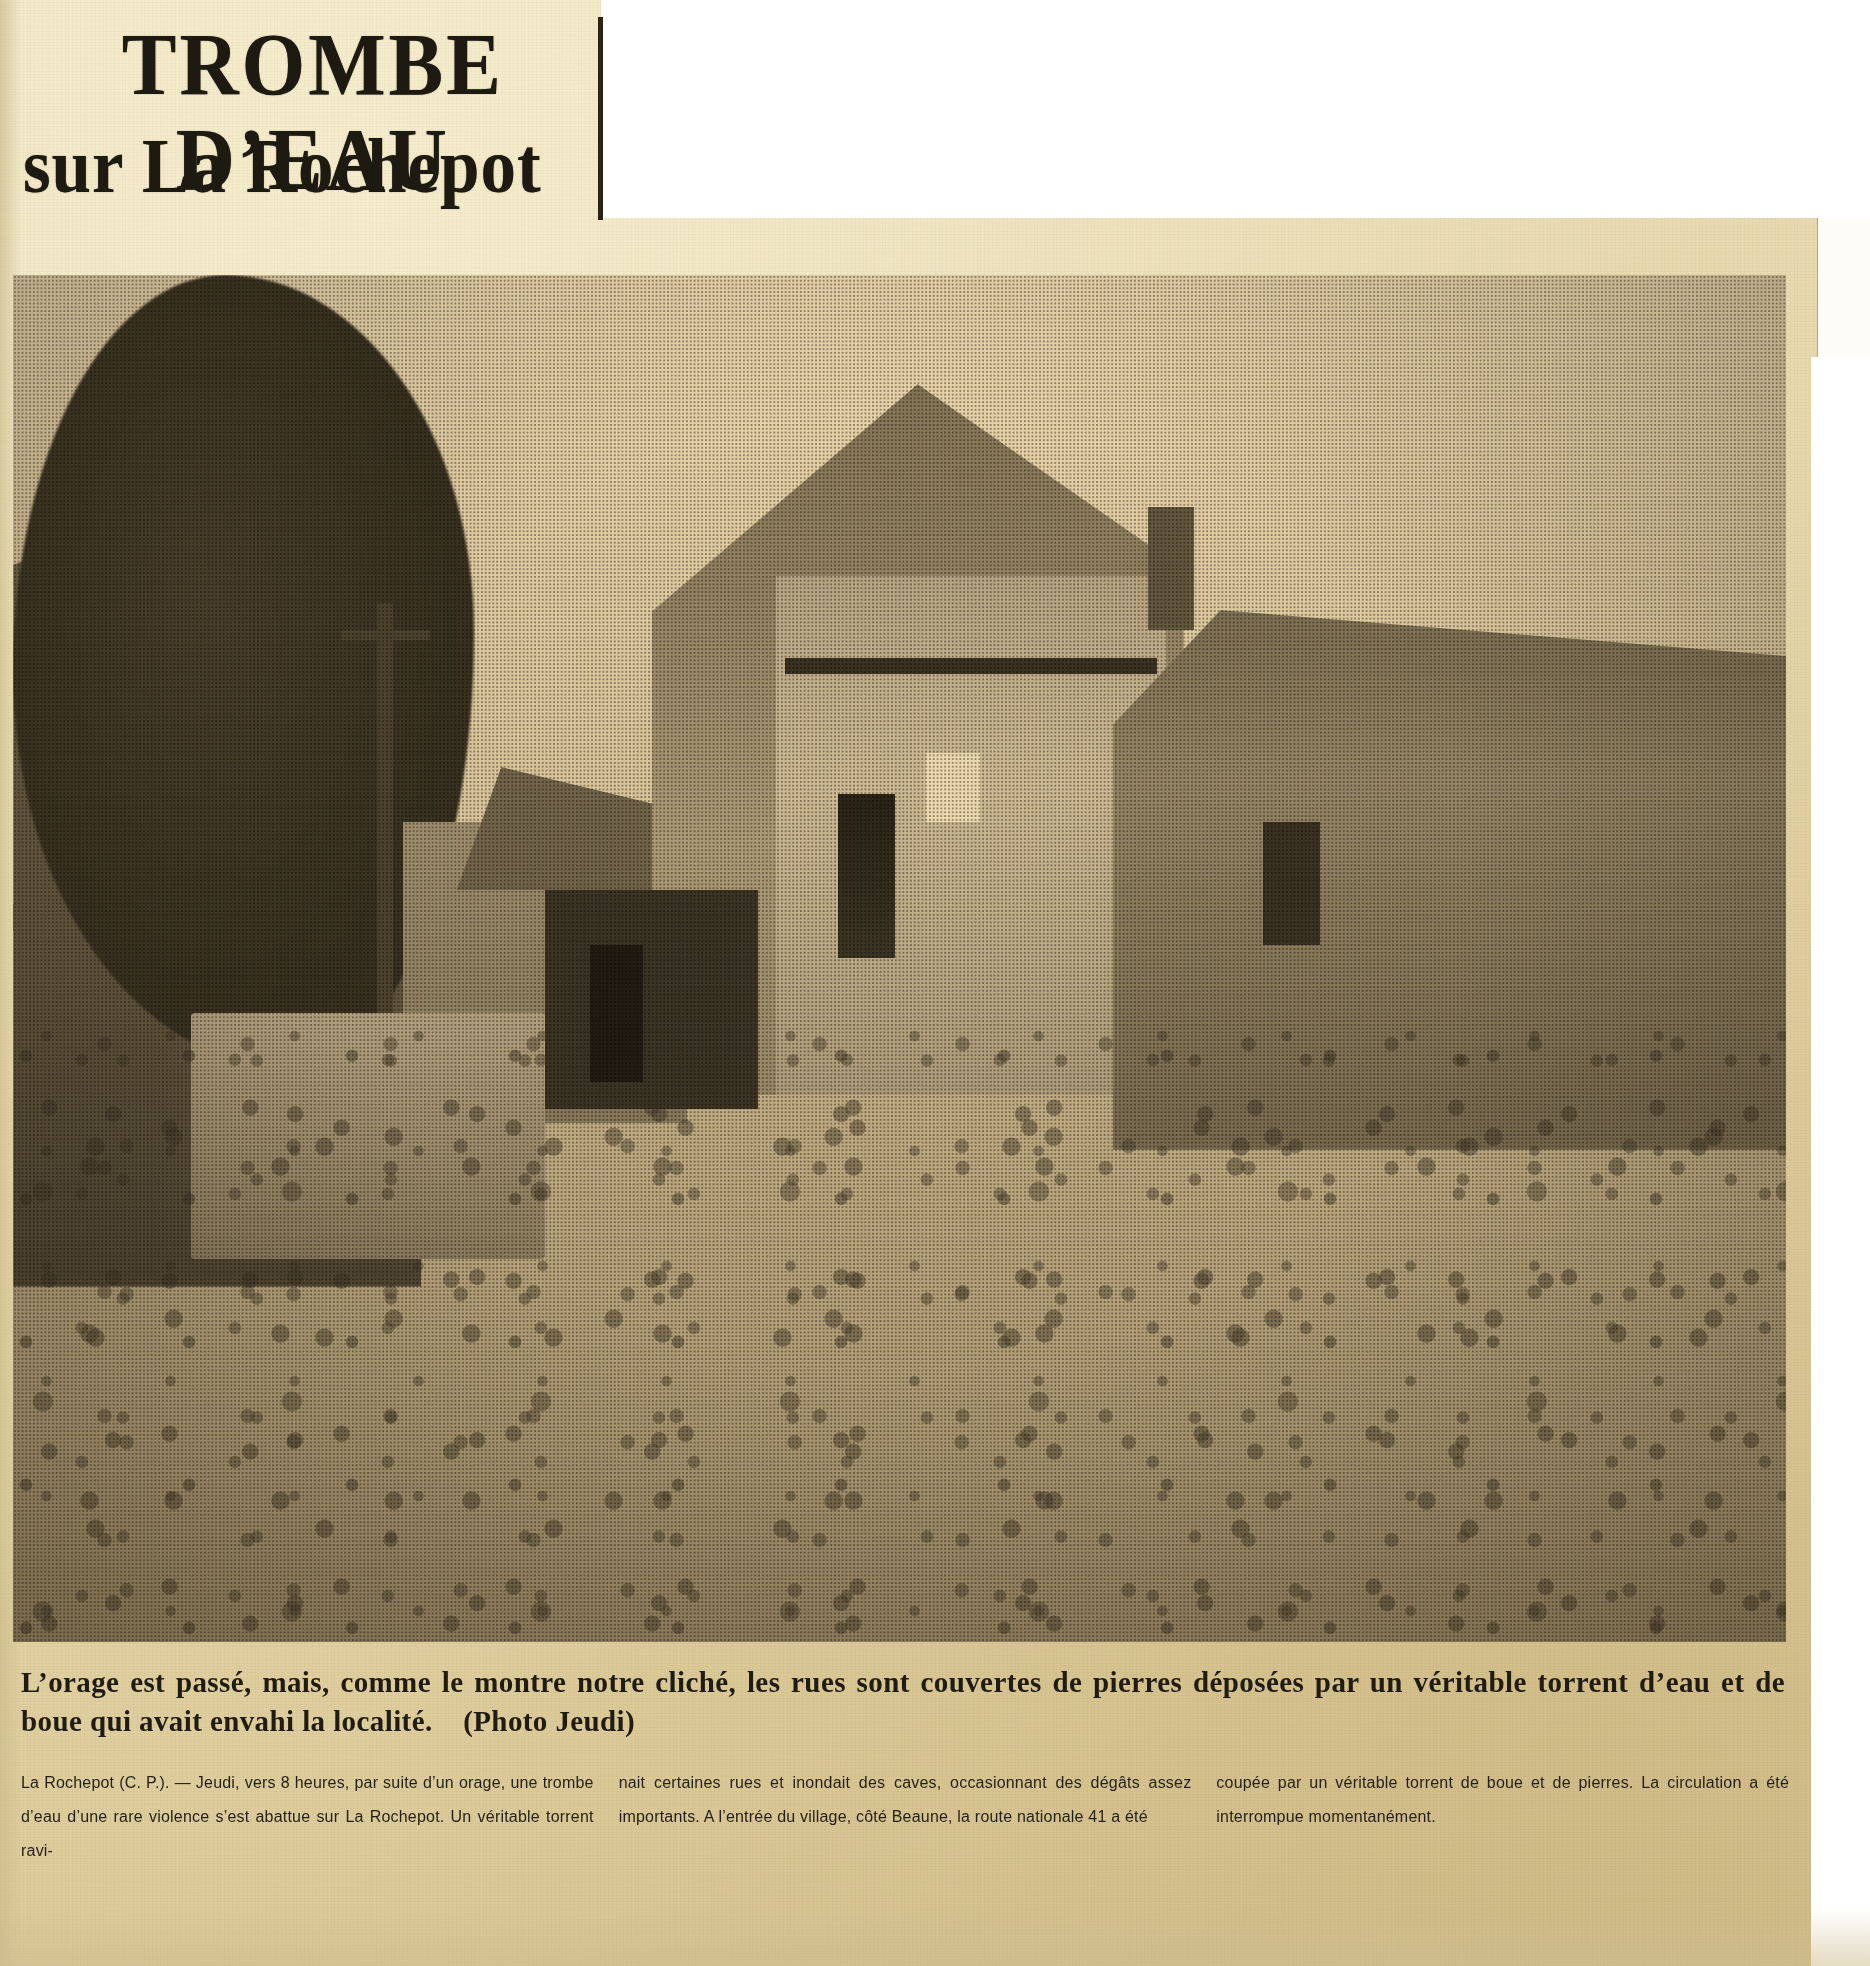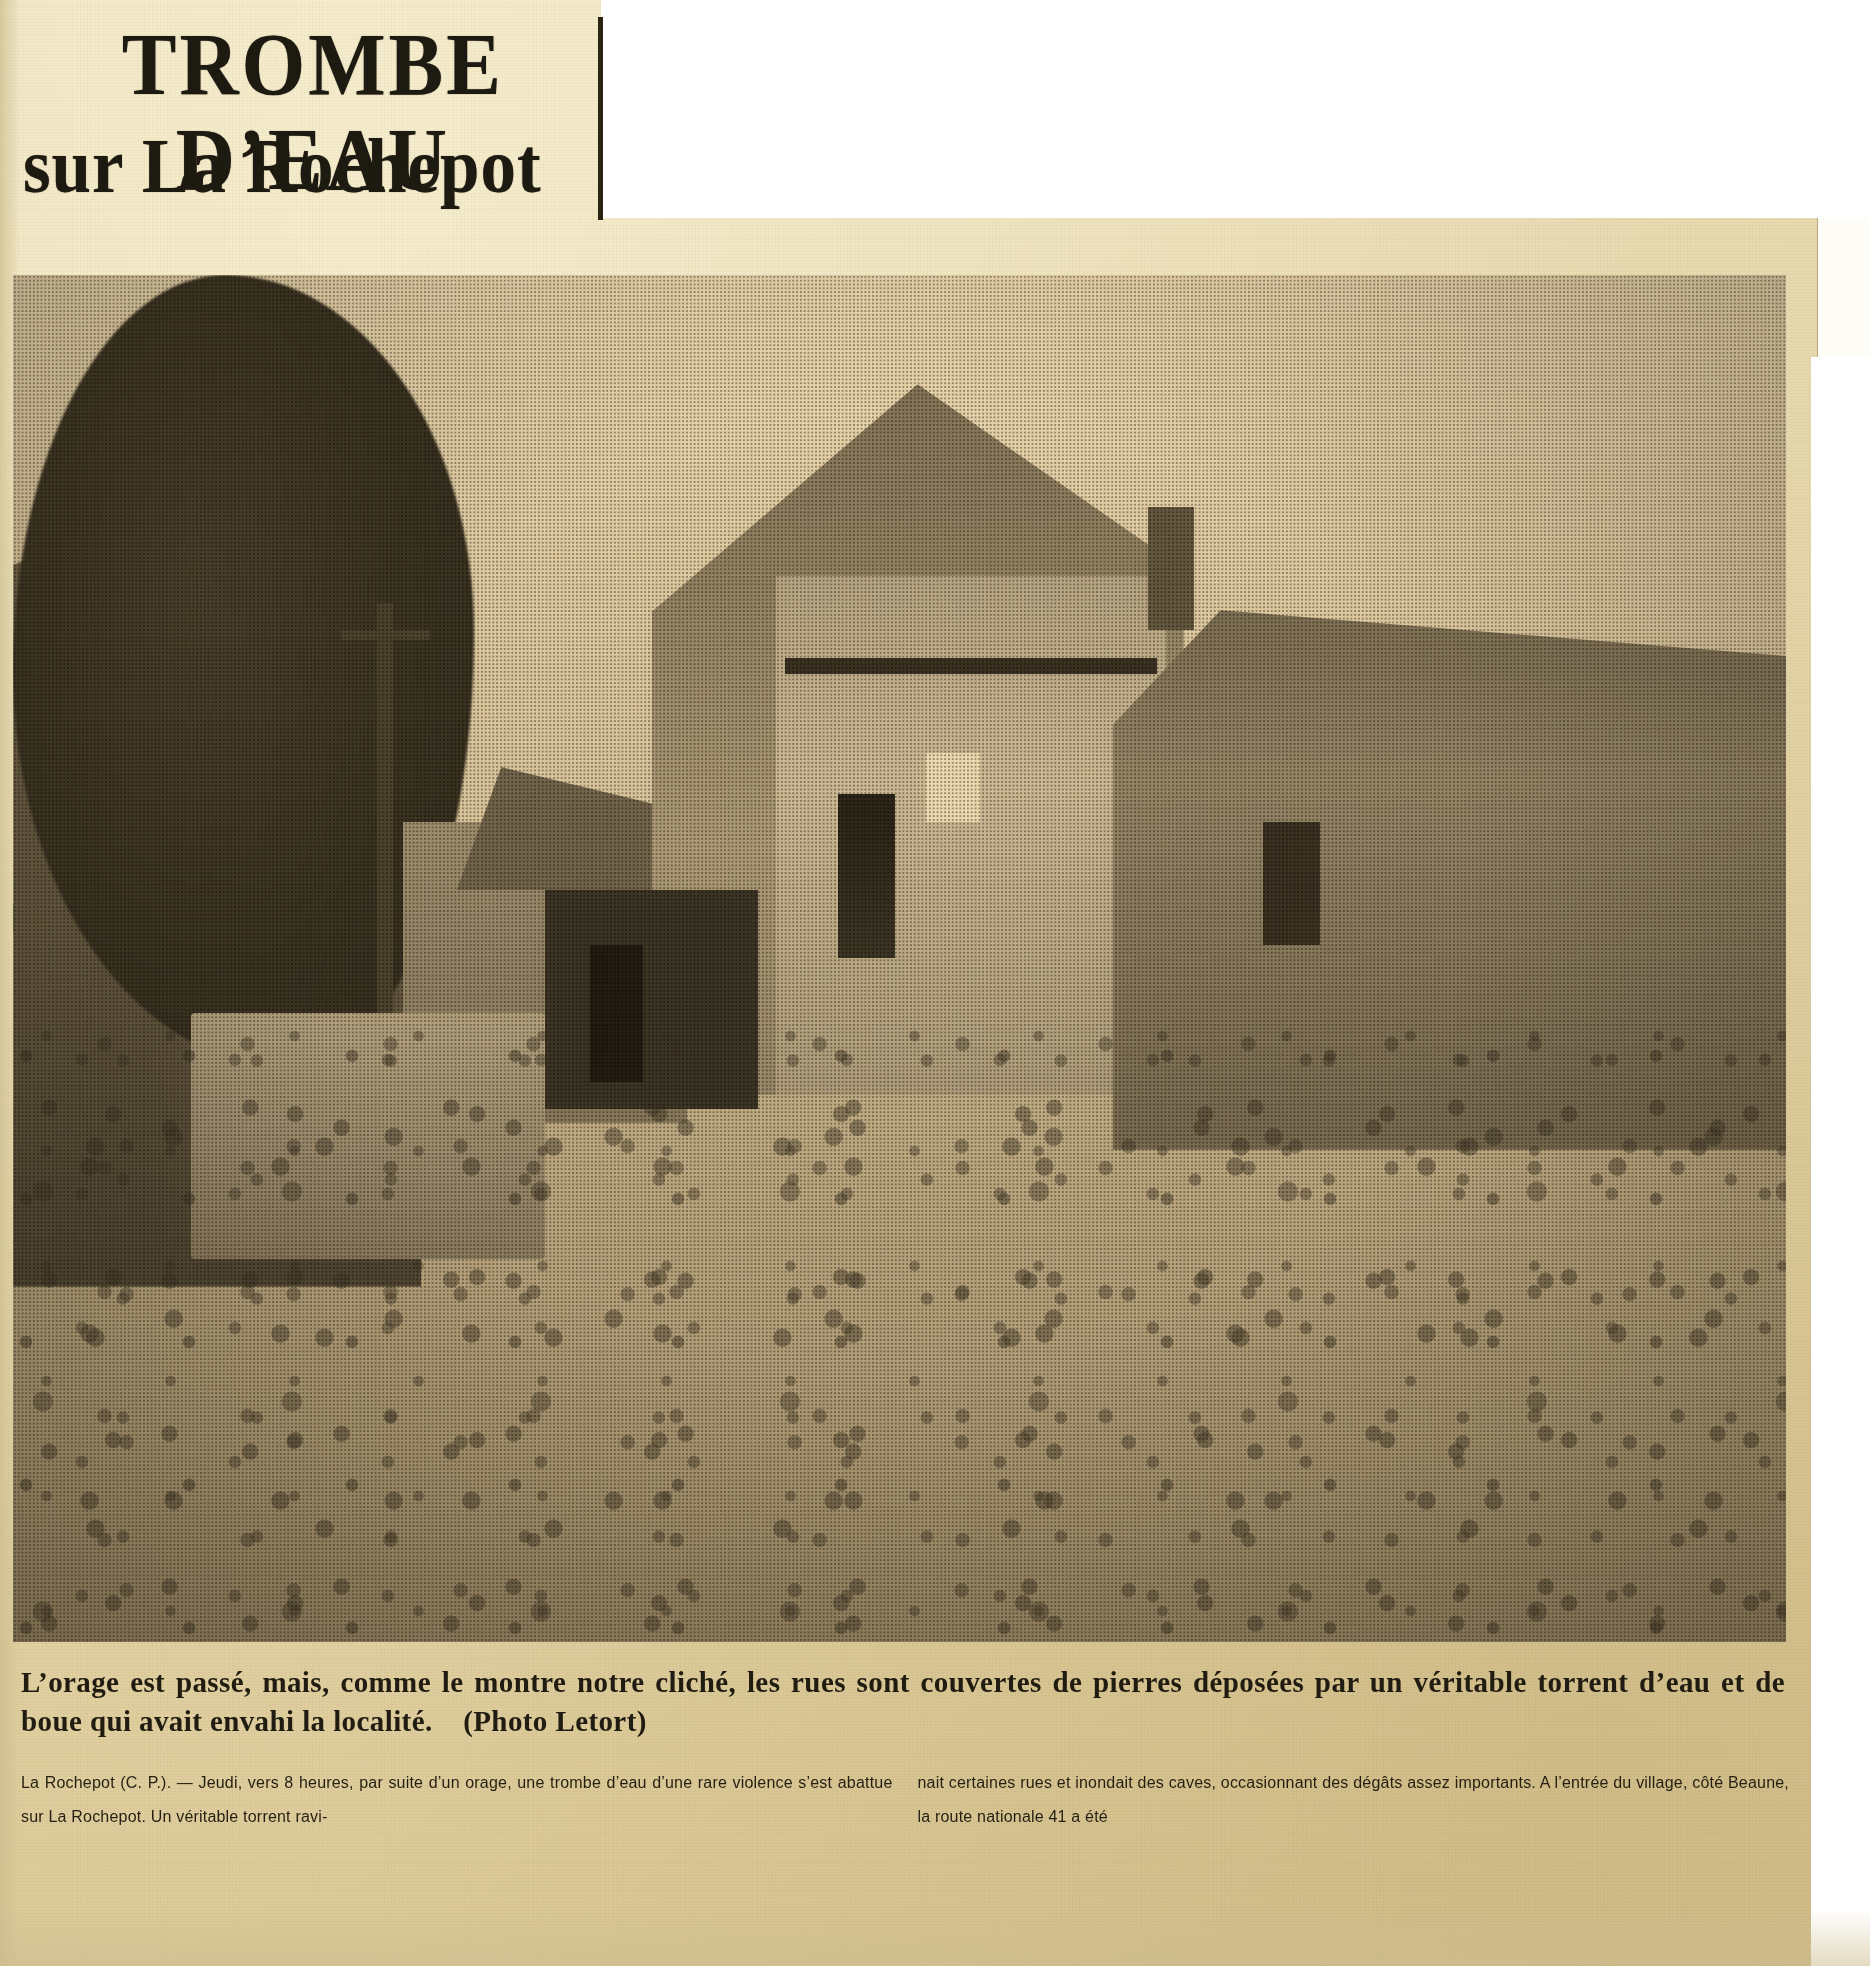--- a/index.html
+++ b/index.html
@@ -409,27 +409,30 @@
       <div class="bldg" id="wall-fg"></div>
 
       <div id="rubble"></div>
     </div>
     <div id="halftone"></div>
     <div id="photo-vignette"></div>
   </div>
 
   <div id="caption">
     <span>L’orage est passé, mais, comme le montre notre cliché, les rues sont couvertes de pierres déposées par un véritable torrent d’eau et de boue qui avait envahi la localité.</span>
-    <span class="sep">&nbsp;&nbsp;&nbsp;</span><span>(Photo Letort)</span>
+    <span class="sep">&nbsp;&nbsp;&nbsp;</span><span>(Photo Jeudi)</span>
   </div>
 
   <div id="body-columns">
     <div class="col">
       <p>La Rochepot (C. P.). — Jeudi, vers 8 heures, par suite d’un orage, une trombe d’eau d’une rare violence s’est abattue sur La Rochepot. Un véritable torrent ravi-</p>
     </div>
     <div class="col">
       <p>nait certaines rues et inondait des caves, occasionnant des dégâts assez importants. A l’entrée du village, côté Beaune, la route nationale 41 a été</p>
     </div>
+    <div class="col">
+      <p>coupée par un véritable torrent de boue et de pierres. La circulation a été interrompue momentanément.</p>
+    </div>
   </div>
 
   <div id="bottom-fade"></div>
 </div>
 
 
 </body></html>

